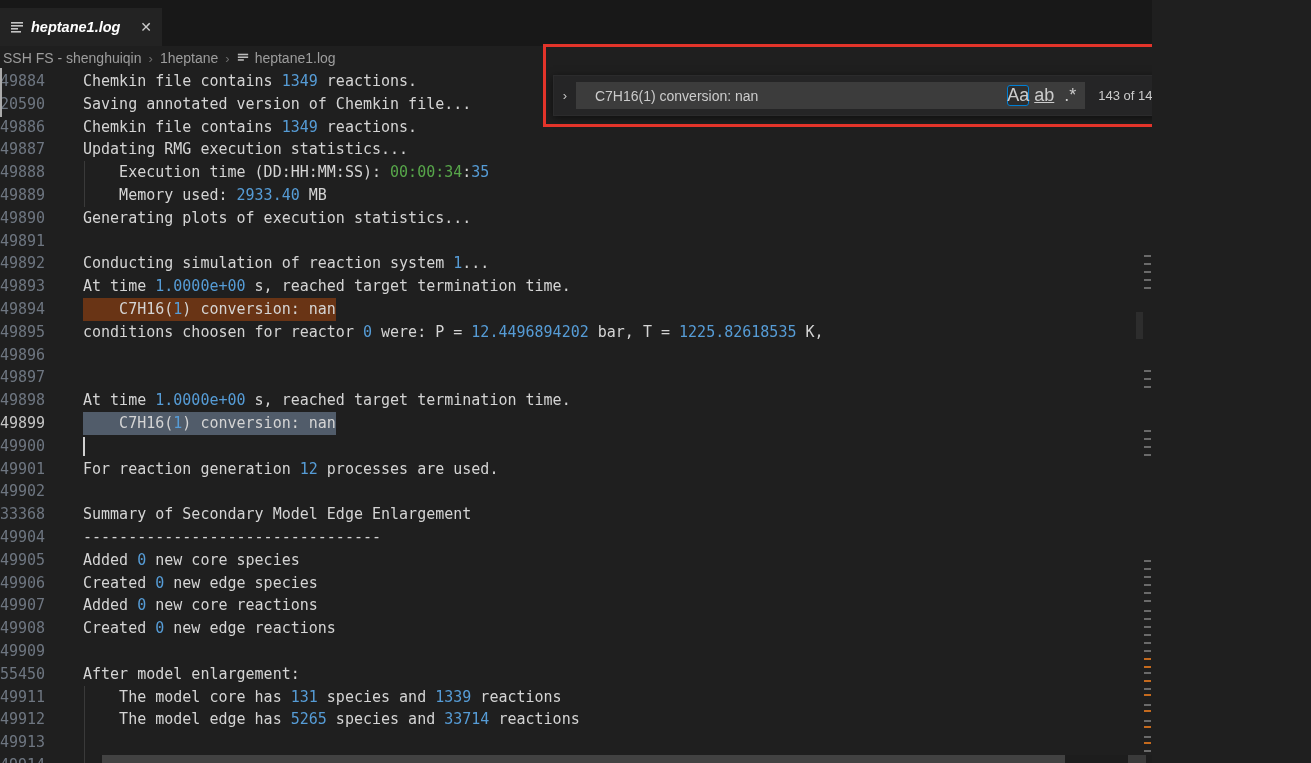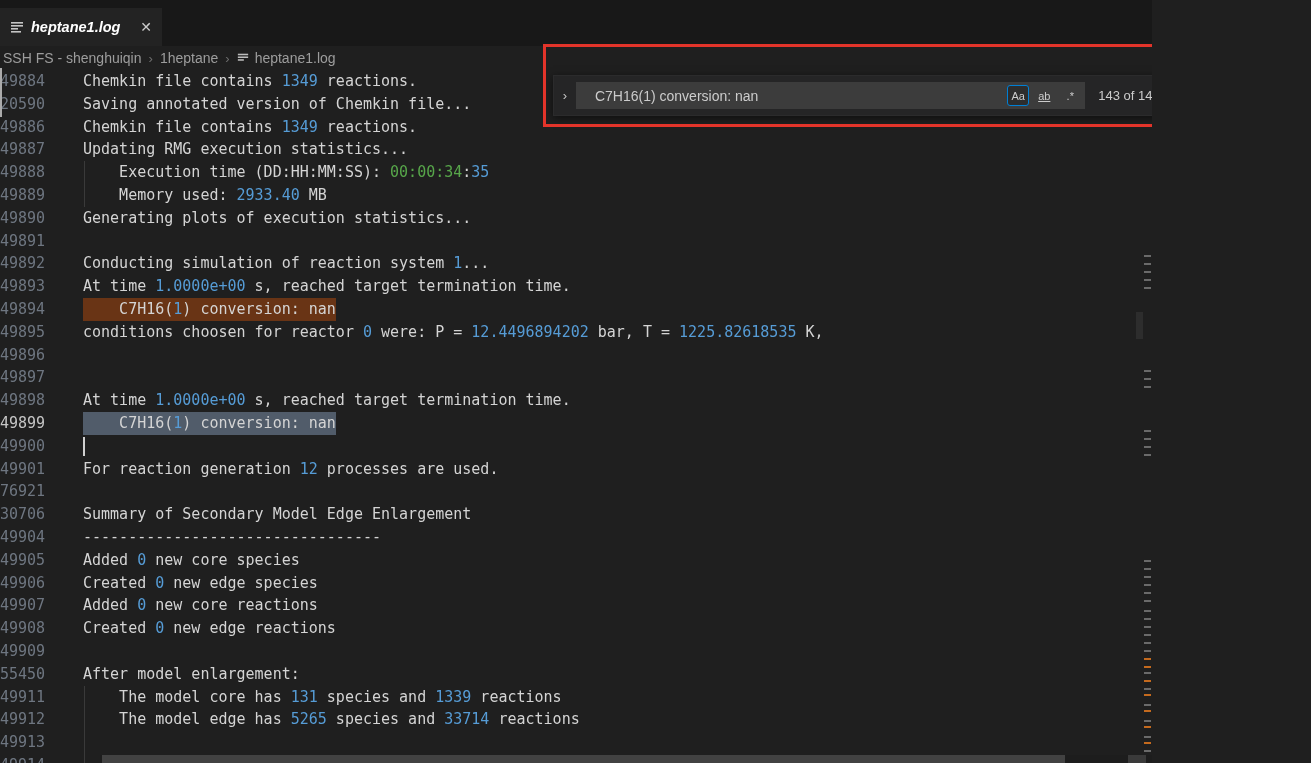--- a/index.html
+++ b/index.html
@@ -42,21 +42,21 @@
   
   .findw { position:absolute; left:553px; top:75px; width:742px; height:41px; background:#252526;
            border:1px solid #2b2b2c; box-shadow:0 2px 8px rgba(0,0,0,.55); z-index:20;
            display:flex; align-items:center; }
   .fw-toggle { width:22px; height:100%; display:flex; align-items:center; justify-content:center;
                color:#c5c5c5; font-size:13px; cursor:pointer; }
   .fw-input { width:510px; height:27px; background:#3c3c3c; display:flex; align-items:center;
               padding-left:19px; cursor:text; }
   .fw-query { flex:1; font-size:14px; color:#cccccc; white-space:nowrap; overflow:hidden; }
   .fw-opt { width:22px; height:21px; display:flex; align-items:center; justify-content:center;
-            font-size:11px; color:#cccccc; margin-right:4px; border-radius:3px; cursor:pointer; }
+            font-size:18px; color:#cccccc; margin-right:4px; border-radius:3px; cursor:pointer; }
   .fw-opt.on { border:1px solid #007fd4; background:#2d2d2d; }
   .fw-opt.uline { text-decoration:underline; }
   .fw-count { margin-left:13px; font-size:13px; color:#cccccc; white-space:nowrap; width:84px; }
   .fw-nav { width:25px; height:25px; display:flex; align-items:center; justify-content:center;
             color:#cccccc; font-size:15px; margin-left:3px; border-radius:4px; cursor:pointer; }
   .fw-nav.focus { border:1px solid #007fd4; }
 
   
   .annot { position:absolute; left:543px; top:44px; width:629px; height:83px;
            border:3px solid #e3342a; z-index:40; pointer-events:none; }
@@ -178,25 +178,25 @@
         </div>
         <div class="row">
           <span class="ln">49900</span>
           <span class="lc"><span class="cursor"></span></span>
         </div>
         <div class="row">
           <span class="ln">49901</span>
           <span class="lc"><span class="seg-t">For reaction generation </span><span class="seg-n">12</span><span class="seg-t"> processes are used.</span></span>
         </div>
         <div class="row">
-          <span class="ln">76921</span>
-          <span class="lc"></span>
-        </div>
-        <div class="row">
-          <span class="ln">30706</span>
+          <span class="ln">49902</span>
+          <span class="lc"></span>
+        </div>
+        <div class="row">
+          <span class="ln">33368</span>
           <span class="lc"><span class="seg-t">Summary of Secondary Model Edge Enlargement</span></span>
         </div>
         <div class="row">
           <span class="ln">49904</span>
           <span class="lc"><span class="seg-t">---------------------------------</span></span>
         </div>
         <div class="row">
           <span class="ln">49905</span>
           <span class="lc"><span class="seg-t">Added </span><span class="seg-n">0</span><span class="seg-t"> new core species</span></span>
         </div>

